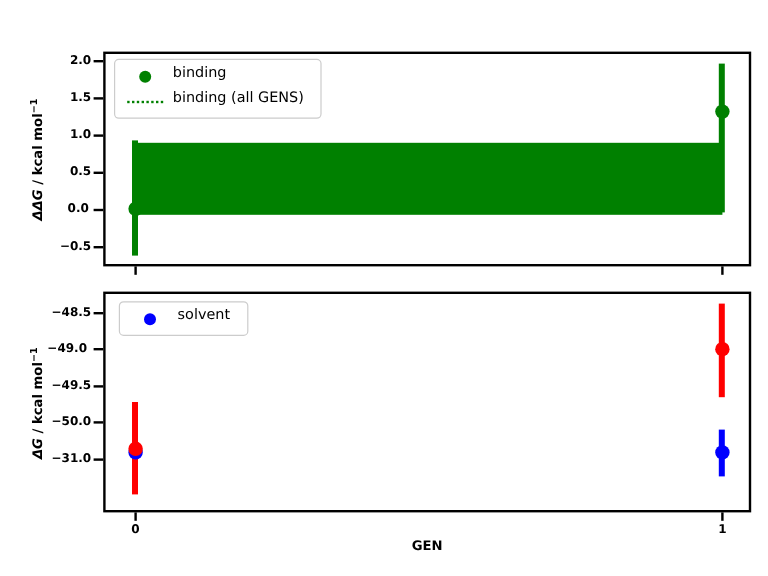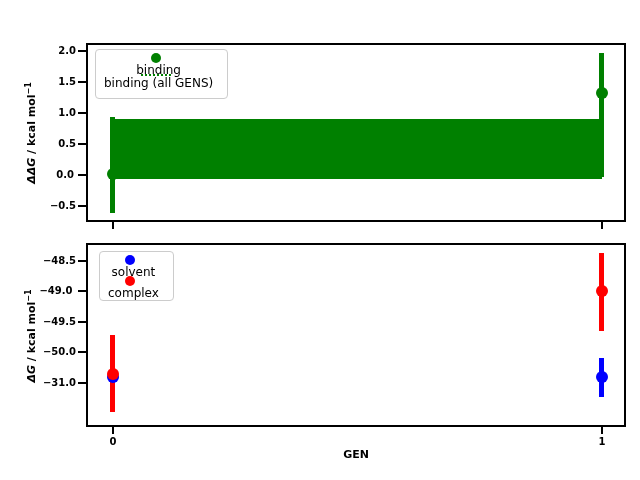--- a/index.html
+++ b/index.html
@@ -34,21 +34,21 @@
     font-size:11px; font-weight:bold; z-index:2;
   }
   .band   { position:absolute; z-index:3; }
   .ebar   { position:absolute; z-index:4; }
   .marker { position:absolute; width:12px; height:12px; border-radius:50%; z-index:5; }
   .legend {
     position:absolute; background:rgba(255,255,255,0.9);
     border:1px solid #cccccc; border-radius:4px; padding:3px 14px 3px 8px;
     z-index:10;
   }
-  .legend-row { display:flex; align-items:center; height:21px;flex-direction:column; }
+  .legend-row { display:flex; height:21px; }
   .swatch-area { width:34px; display:flex; justify-content:center; align-items:center; margin-right:6px; }
   .dot { width:10px; height:10px; border-radius:50%; }
   .dotted-line { width:30px; height:0; border-top:2px dotted #008000; }
   .legend-label { font-size:12px; }
 </style>
 </head>
 <body>
 
 <div class="figure" id="figure">
 
@@ -80,26 +80,20 @@
       <span class="legend-label">binding (all GENS)</span>
     </div>
   </div>
 
   <div class="legend" style="left:99px; top:251px;">
     <div class="legend-row">
       <span class="swatch-area">
         <span class="dot" style="background: rgb(0, 0, 255);"></span>
       </span>
       <span class="legend-label">solvent</span>
-    </div>
-    <div class="legend-row">
-      <span class="swatch-area">
-        <span class="dot" style="background: rgb(255, 0, 0);"></span>
-      </span>
-      <span class="legend-label">complex</span>
     </div>
   </div>
 
 <div class="tick" style="left: 78px; top: 50.1837px; width: 8px; height: 2px;"></div>
     <div class="ticklabel ylab" style="left: 36px; top: 43.1837px; width: 40px;">2.0</div>
     <div class="tick" style="left: 78px; top: 81.1025px; width: 8px; height: 2px;"></div>
     <div class="ticklabel ylab" style="left: 36px; top: 74.1025px; width: 40px;">1.5</div>
     <div class="tick" style="left: 78px; top: 112.021px; width: 8px; height: 2px;"></div>
     <div class="ticklabel ylab" style="left: 36px; top: 105.021px; width: 40px;">1.0</div>
     <div class="tick" style="left: 78px; top: 142.94px; width: 8px; height: 2px;"></div>

